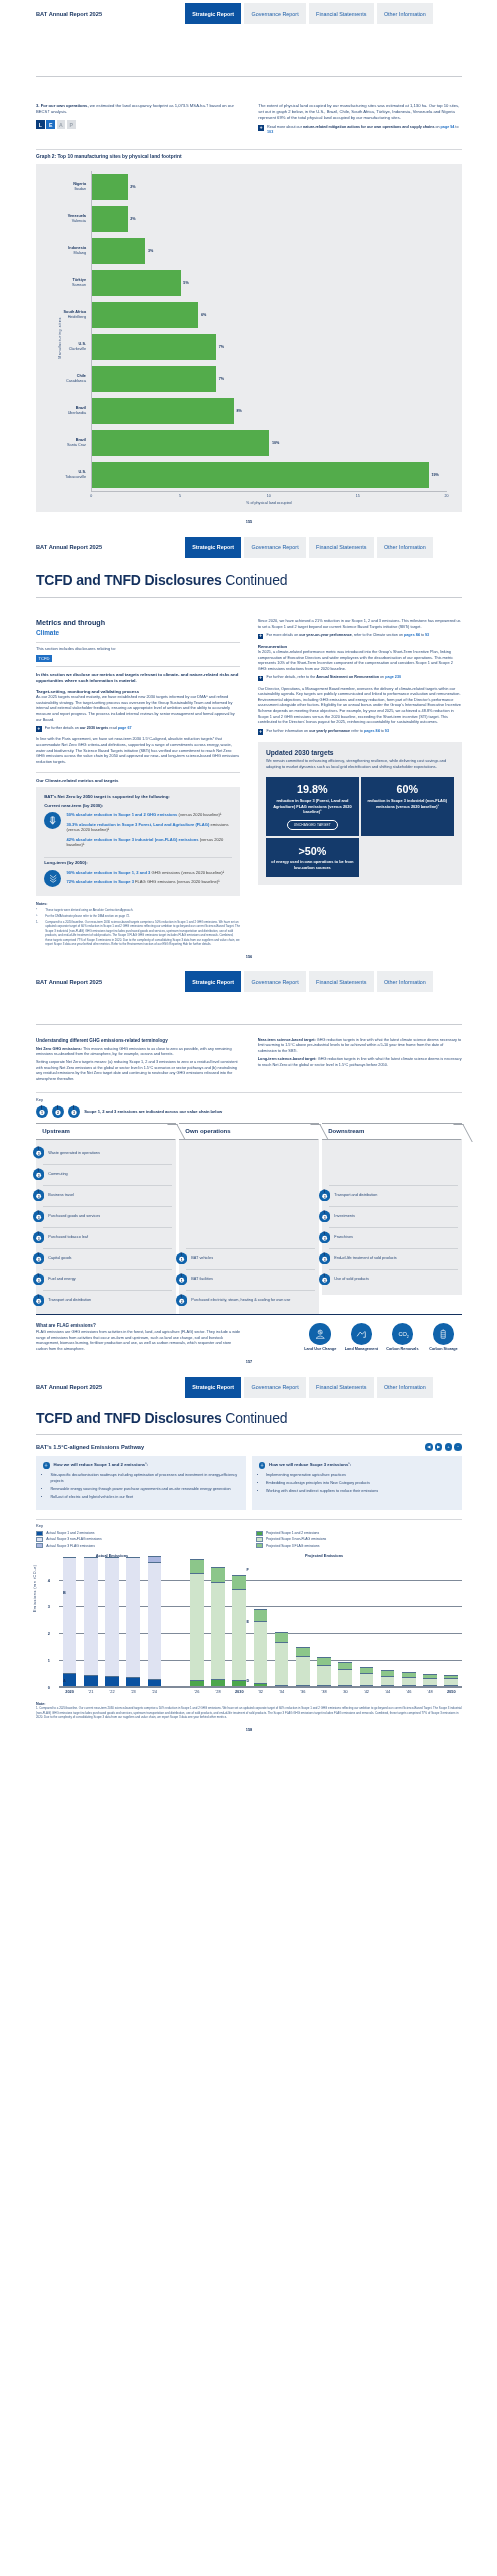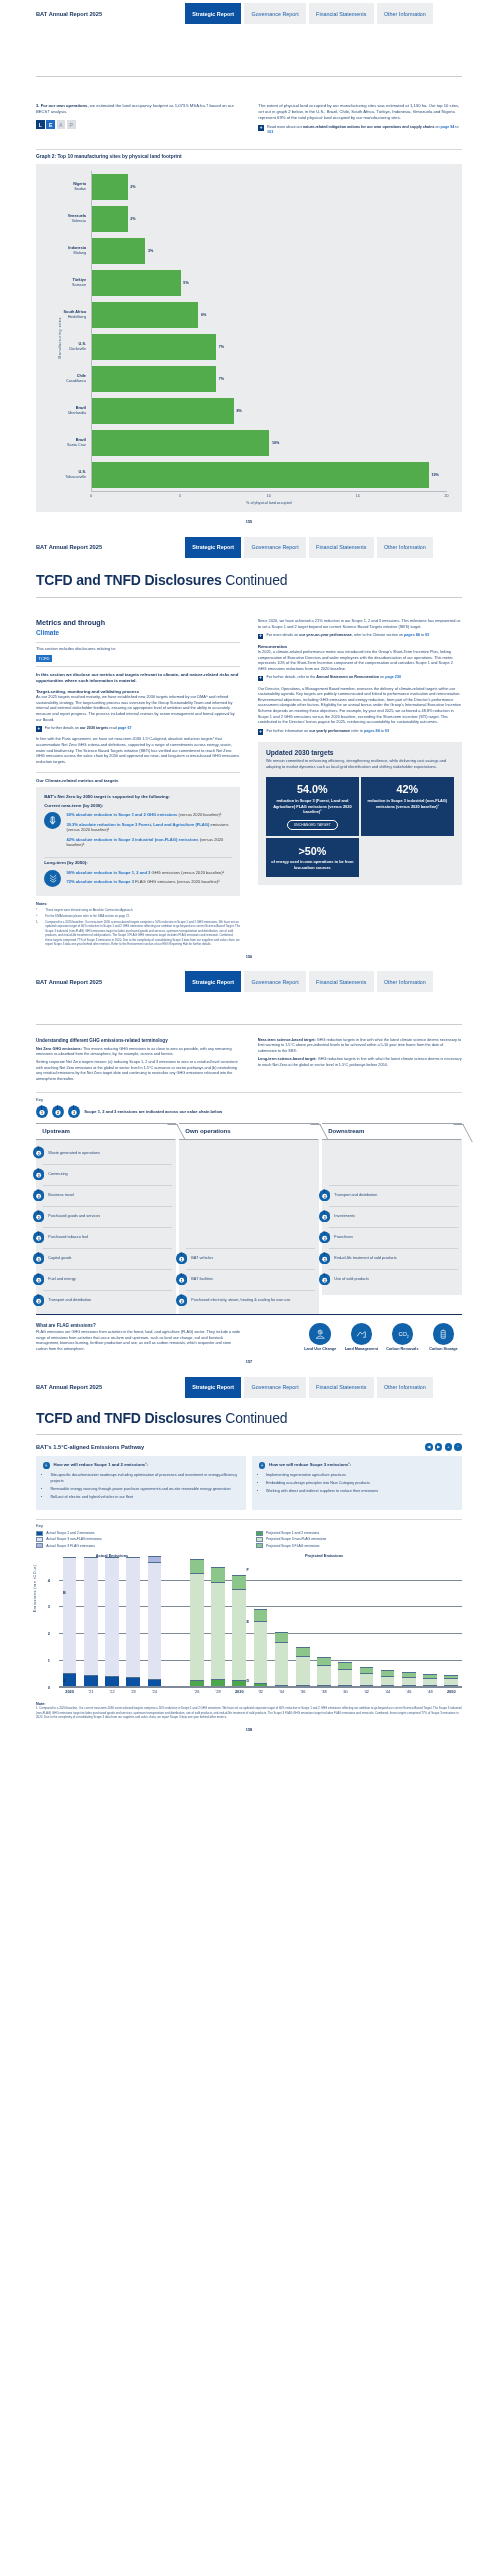--- a/index.html
+++ b/index.html
@@ -471,26 +471,26 @@
         <div class="xref">
           <span class="plusbox">+</span>
           <span class="txt"><span>For further information on </span><b>our yearly performance</b><span> refer to </span><span class="lk">pages 84</span><span> to </span><span class="lk">93</span></span>
         </div>
 
         <div class="upd-box" style="margin-top:7.2px">
           <div class="upd-h">Updated 2030 targets</div>
           <div class="upd-p">We remain committed to enhancing efficiency, strengthening resilience, while delivering cost savings and adapting to market dynamics such as local grid electrification and shifting stakeholder expectations.</div>
           <div class="tile-grid">
             <div class="tile">
-              <div class="big">54.0%</div>
+              <div class="big">19.8%</div>
               <div class="cap">reduction in Scope 3 (Forest, Land and Agriculture) FLAG emissions (versus 2020 baseline)¹</div>
               <div class="pill">UNCHANGED TARGET</div>
             </div>
             <div class="tile">
-              <div class="big">42%</div>
+              <div class="big">60%</div>
               <div class="cap">reduction in Scope 3 industrial (non-FLAG) emissions (versus 2020 baseline)¹</div>
             </div>
             <div class="tile">
               <div class="big">&gt;50%</div>
               <div class="cap">of energy used in own operations to be from low-carbon sources</div>
             </div>
           </div>
         </div>
       </div>
     </div>

